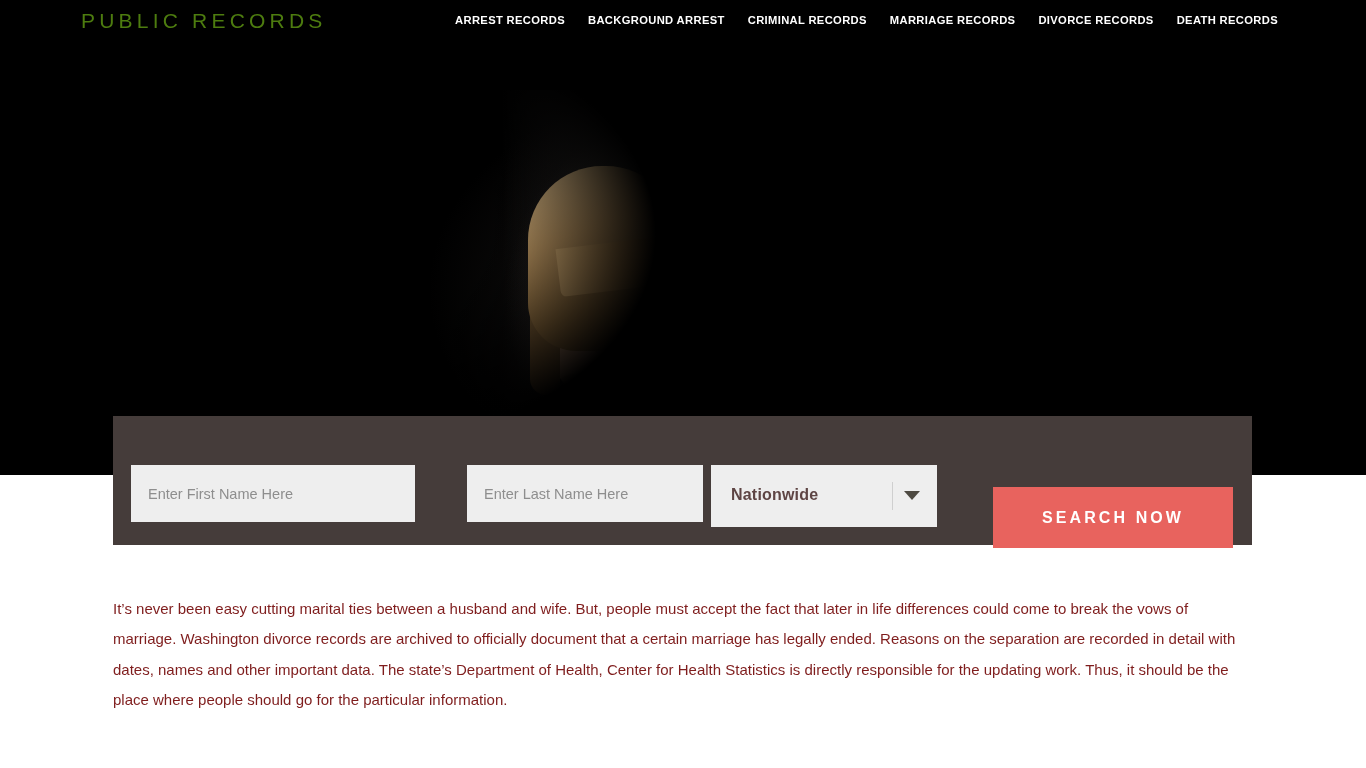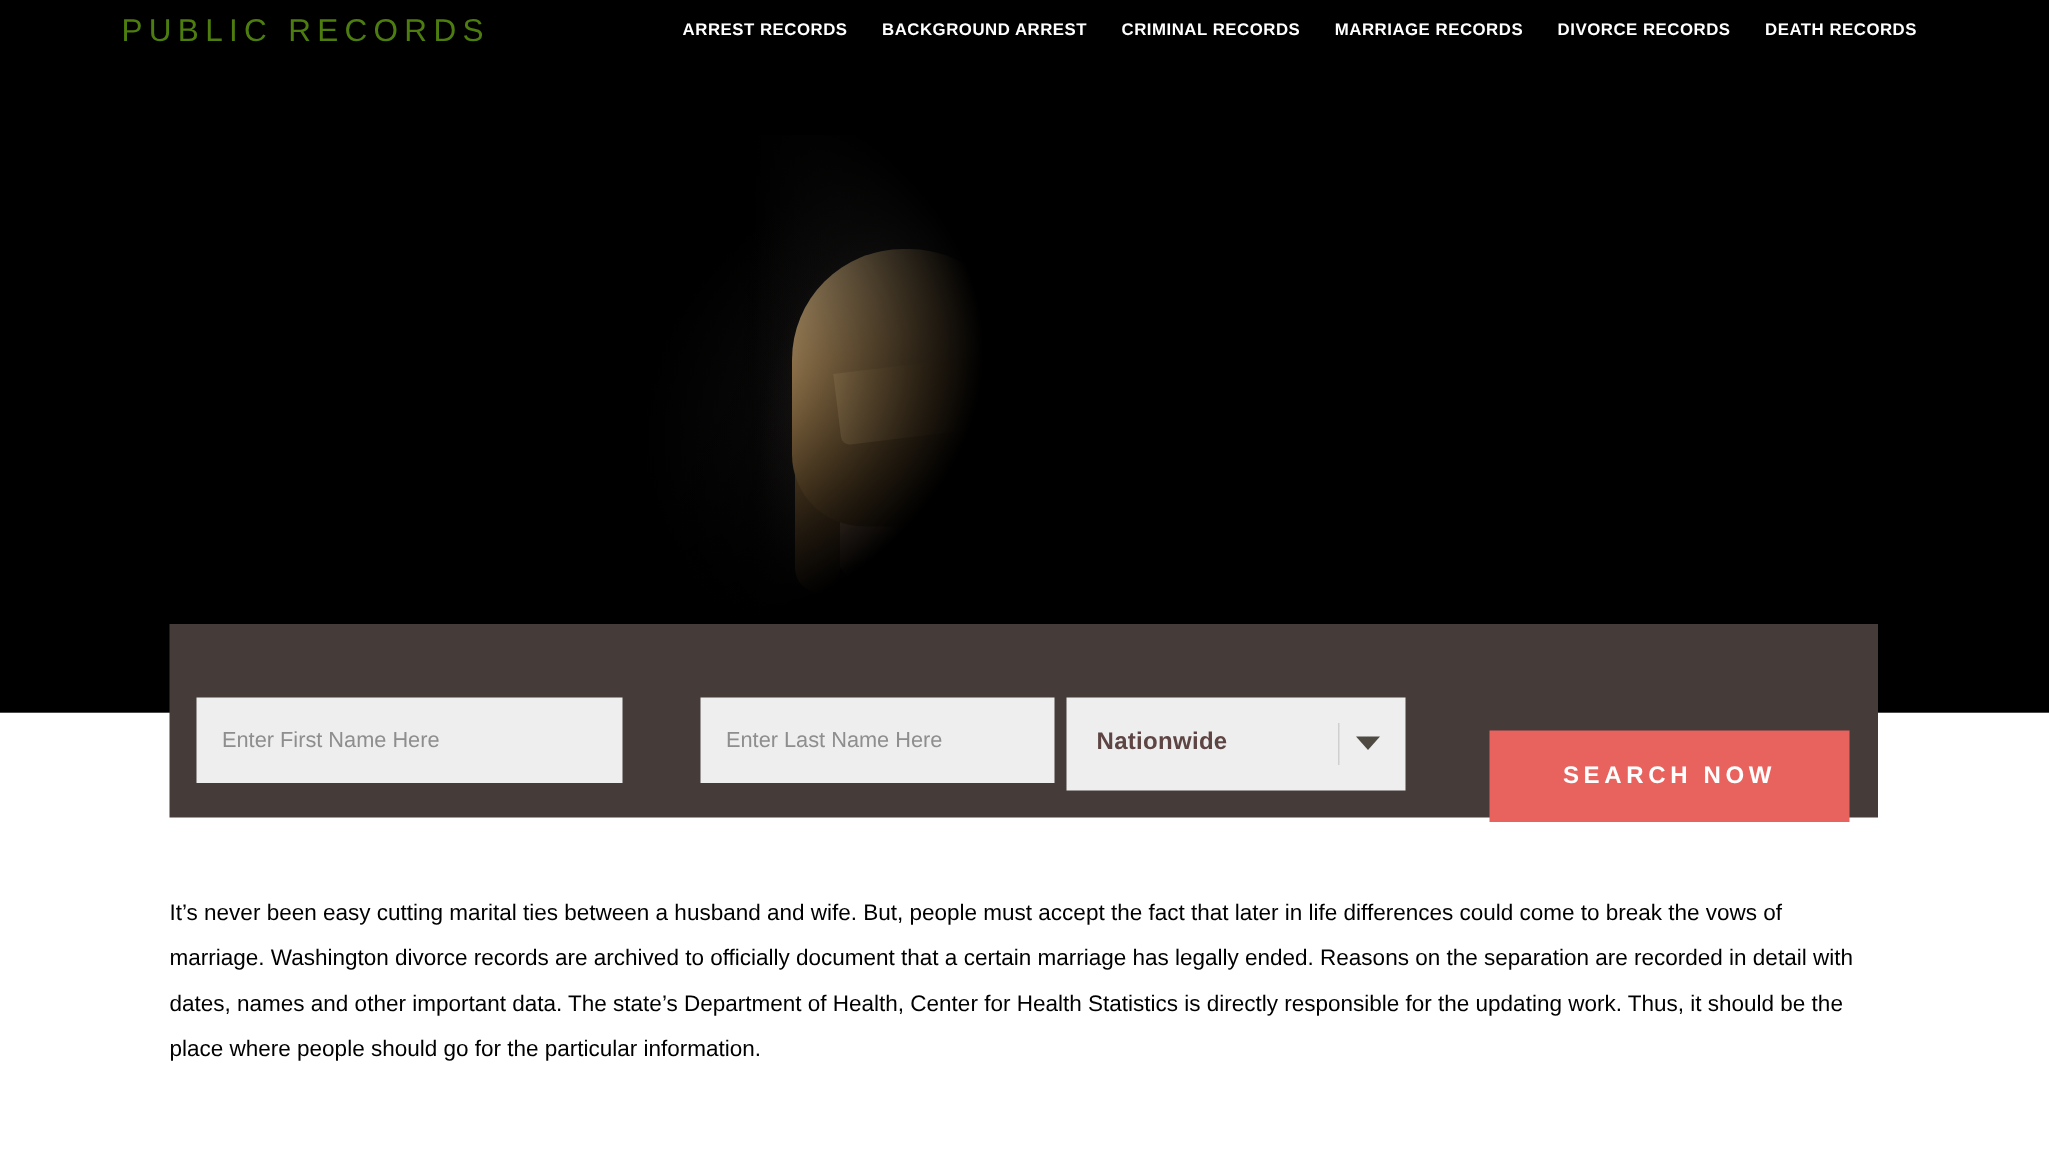--- a/index.html
+++ b/index.html
@@ -276,21 +276,21 @@
   .article{
     position:absolute; left:113px; top:594px;
     width:1140px;
   }
   .article-title{
     font-size:26.5px; font-weight:bold; color:#1b1b1b;
     letter-spacing:-0.2px;
     margin-bottom:22px;
   }
   .article-body{
-    font-size:15px; color:#000000;
+    font-size:15px; color:#7f1d1d;
     line-height:2.03;
     text-align:left;
   }
 </style>
 </head>
 <body>
 
 <div class="site-header">
   <a class="brand">PUBLIC RECORDS</a>
   <nav class="main-nav">

